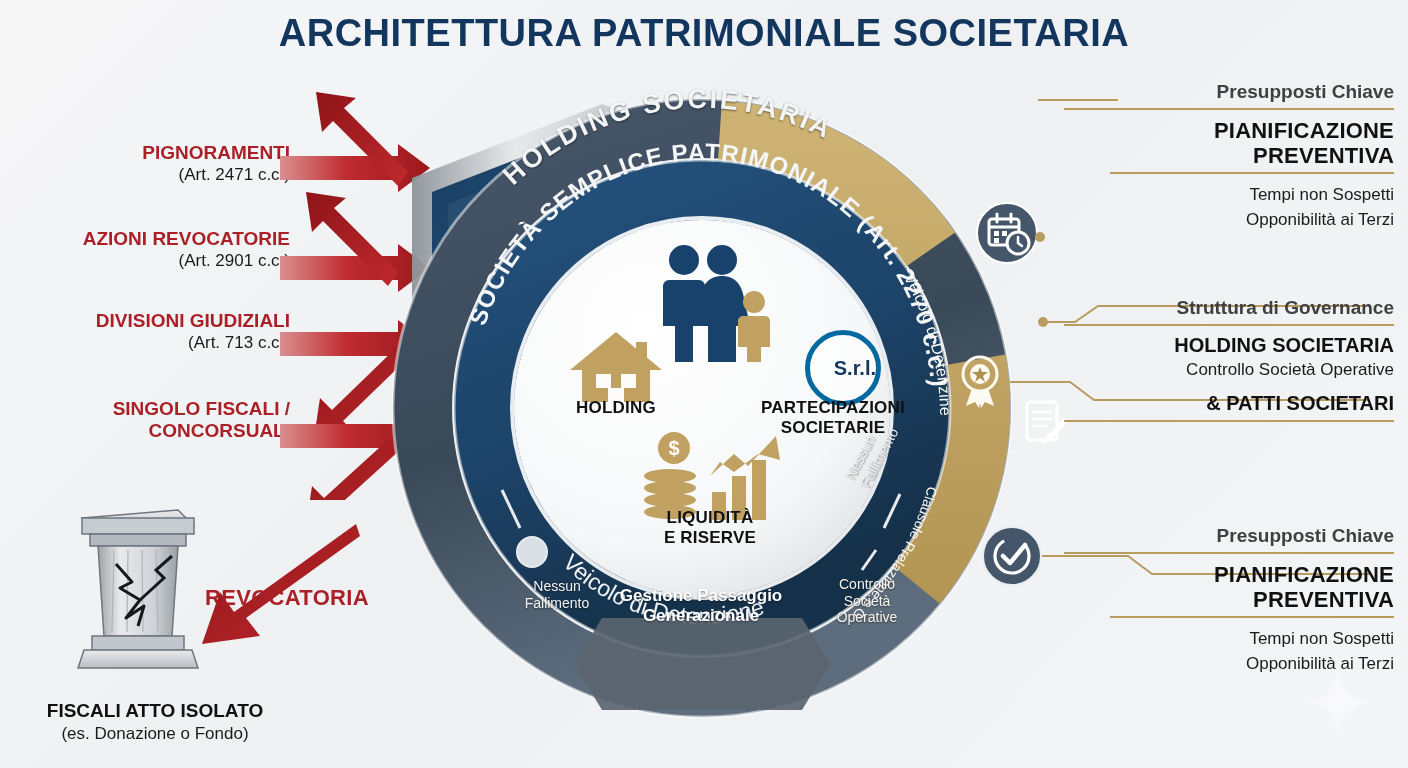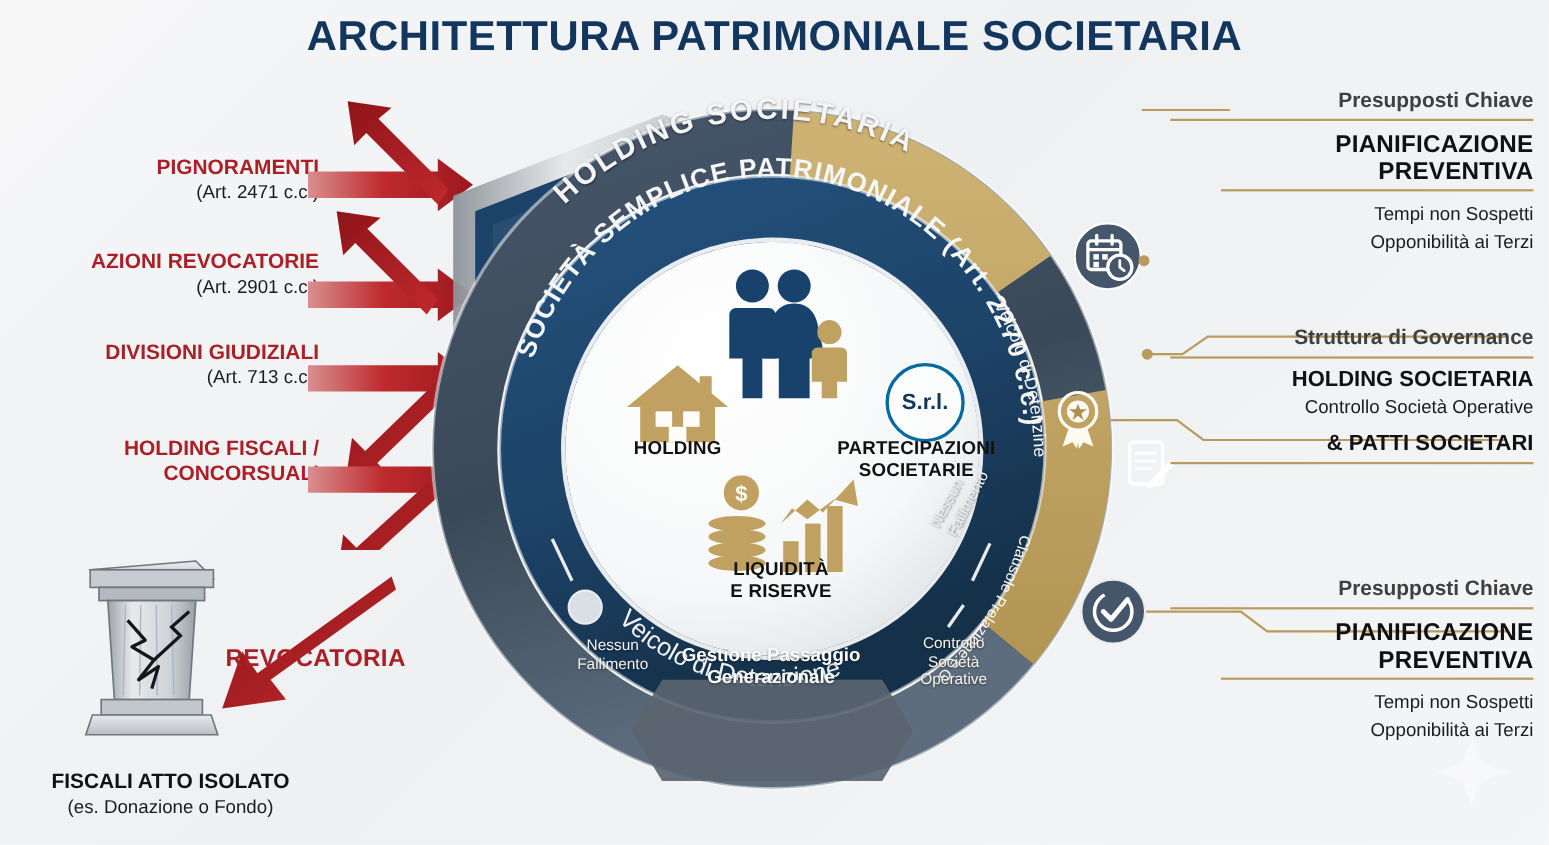--- a/index.html
+++ b/index.html
@@ -61,21 +61,21 @@
   
   .ring-note{position:absolute;color:#f2f2f2;font-size:14px;line-height:1.18;
              text-shadow:0 1px 2px rgba(0,0,0,.5);}
   .ring-note.dark{color:#f7f4ec;}
 
   
   .ctr-label{position:absolute;text-align:center;font-weight:bold;color:#111;
              font-size:17px;line-height:1.18;letter-spacing:.2px;}
   .srl{
     position:absolute;left:805px;top:330px;width:66px;height:66px;border-radius:50%;
-    border:3px solid #0369a1;display:flex;align-items:center;justify-content:center;
+    border:5px solid #0369a1;display:flex;align-items:center;justify-content:flex-end;
     color:#13365e;font-size:20px;font-weight:bold;background:rgba(255,255,255,.65);
   }
   .watermark{position:absolute;right:34px;bottom:30px;width:72px;height:72px;opacity:.45;}
 </style>
 </head>
 <body>
 
 <div id="stage">
 
   <div class="title">ARCHITETTURA PATRIMONIALE SOCIETARIA</div>
@@ -89,21 +89,21 @@
     <div class="t1">AZIONI REVOCATORIE</div>
     <div class="t2">(Art. 2901 c.c.)</div>
   </div>
 
   <div class="threat" style="left:20px;top:310px;width:270px;">
     <div class="t1">DIVISIONI GIUDIZIALI</div>
     <div class="t2">(Art. 713 c.c.)</div>
   </div>
 
   <div class="threat" style="left:30px;top:398px;width:260px;">
-    <div class="t1">HOLDING FISCALI /</div>
+    <div class="t1">SINGOLO FISCALI /</div>
     <div class="t1">CONCORSUALI</div>
   </div>
 
   <svg class="arrows" viewBox="0 0 200 420">
     <defs>
       <linearGradient id="ag" x1="0" y1="0" x2="1" y2="0">
         <stop offset="0%" stop-color="#d98f90"></stop>
         <stop offset="45%" stop-color="#bf2b2f"></stop>
         <stop offset="100%" stop-color="#9b181d"></stop>
       </linearGradient>

